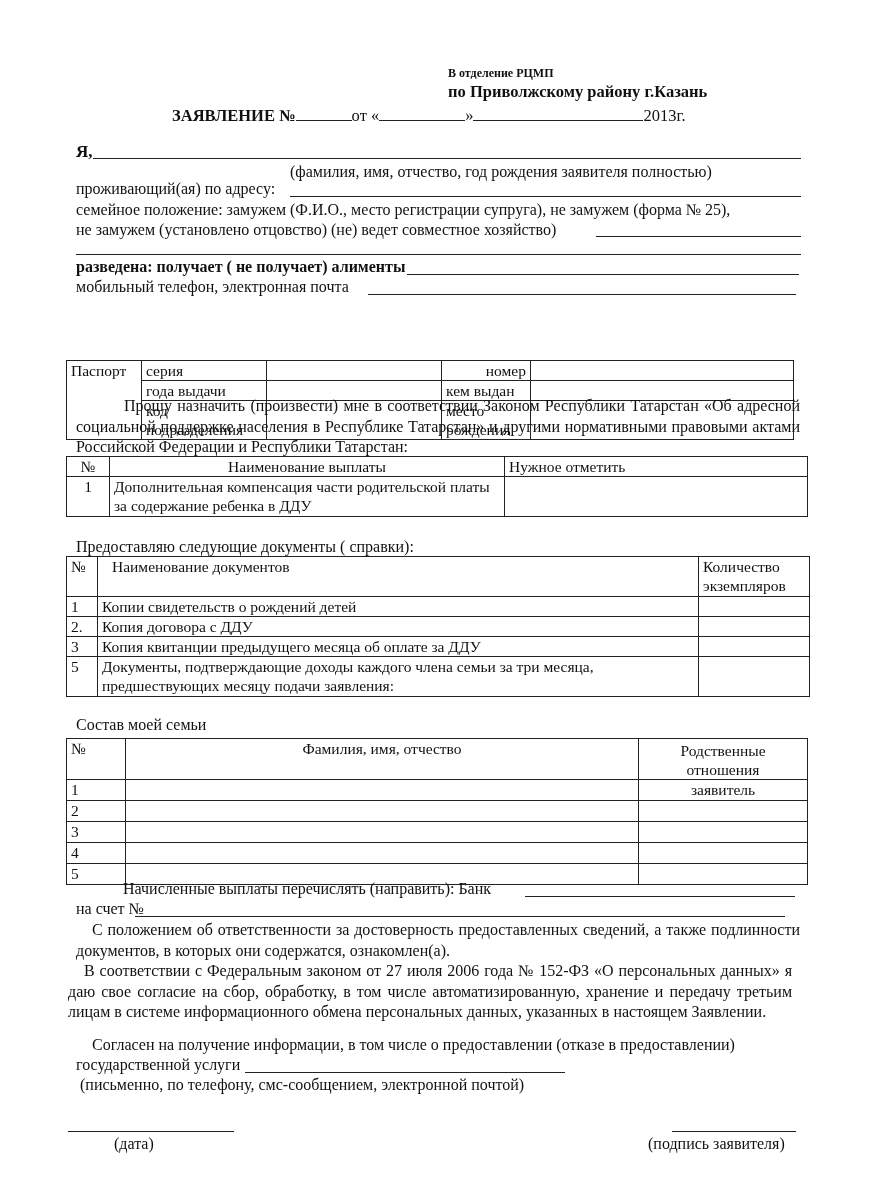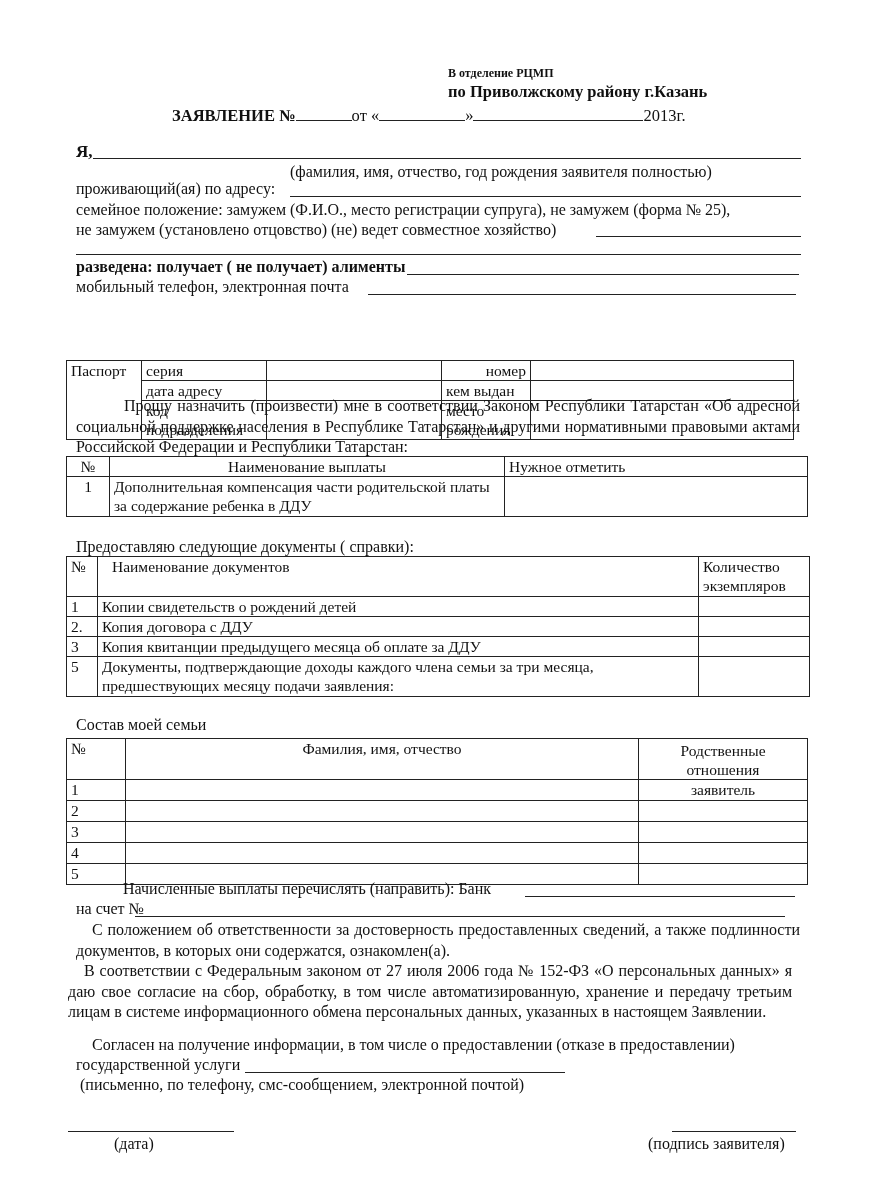--- a/index.html
+++ b/index.html
@@ -45,21 +45,21 @@
 <table style="left:66px;top:316px;width:728px;margin-top:44px;">
   <tbody>
       <tr style="height:19px">
     <td rowspan="3" style="width:66px;">Паспорт</td>
     <td style="width:116px;">серия</td>
     <td style="width:166px;"></td>
     <td style="width:80px;text-align:right;">номер</td>
     <td></td>
   </tr>
   <tr style="height:19px">
-    <td>дата адресу</td>
+    <td>года выдачи</td>
     <td></td>
     <td>кем выдан</td>
     <td></td>
   </tr>
   <tr style="height:38px">
     <td>
           <div>код</div>
           <div>подразделения</div>
         </td>
     <td></td>

